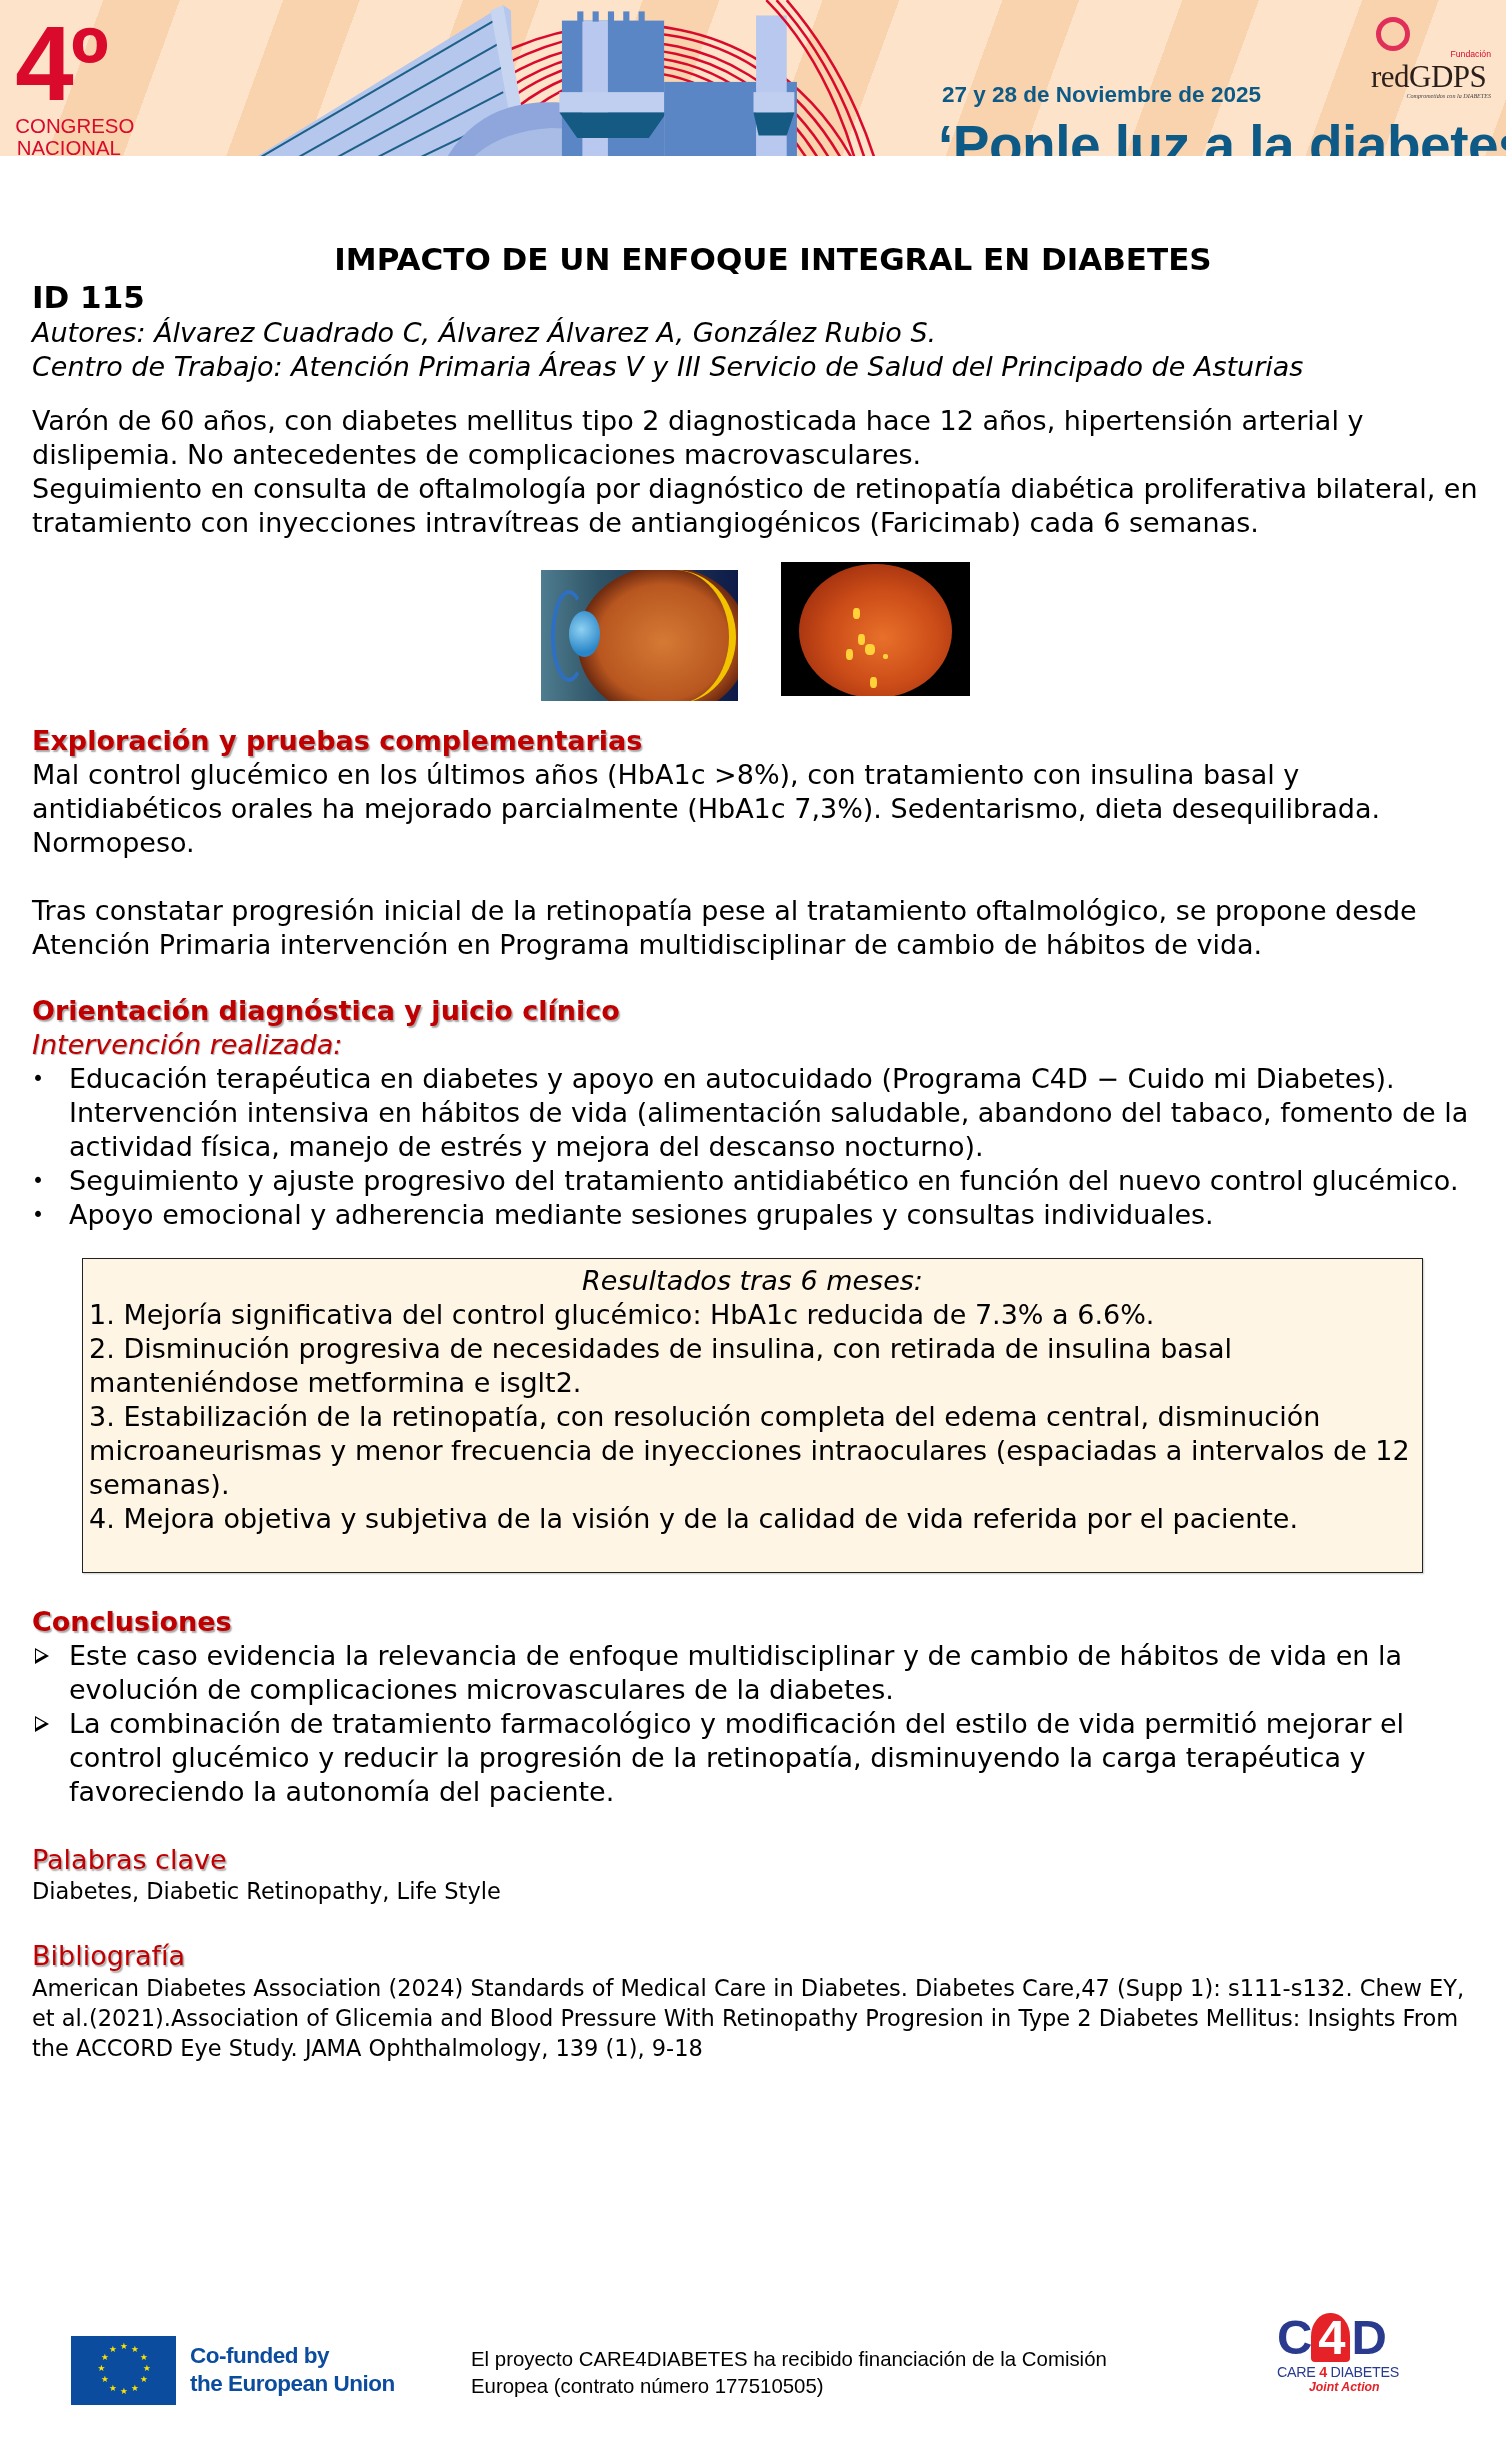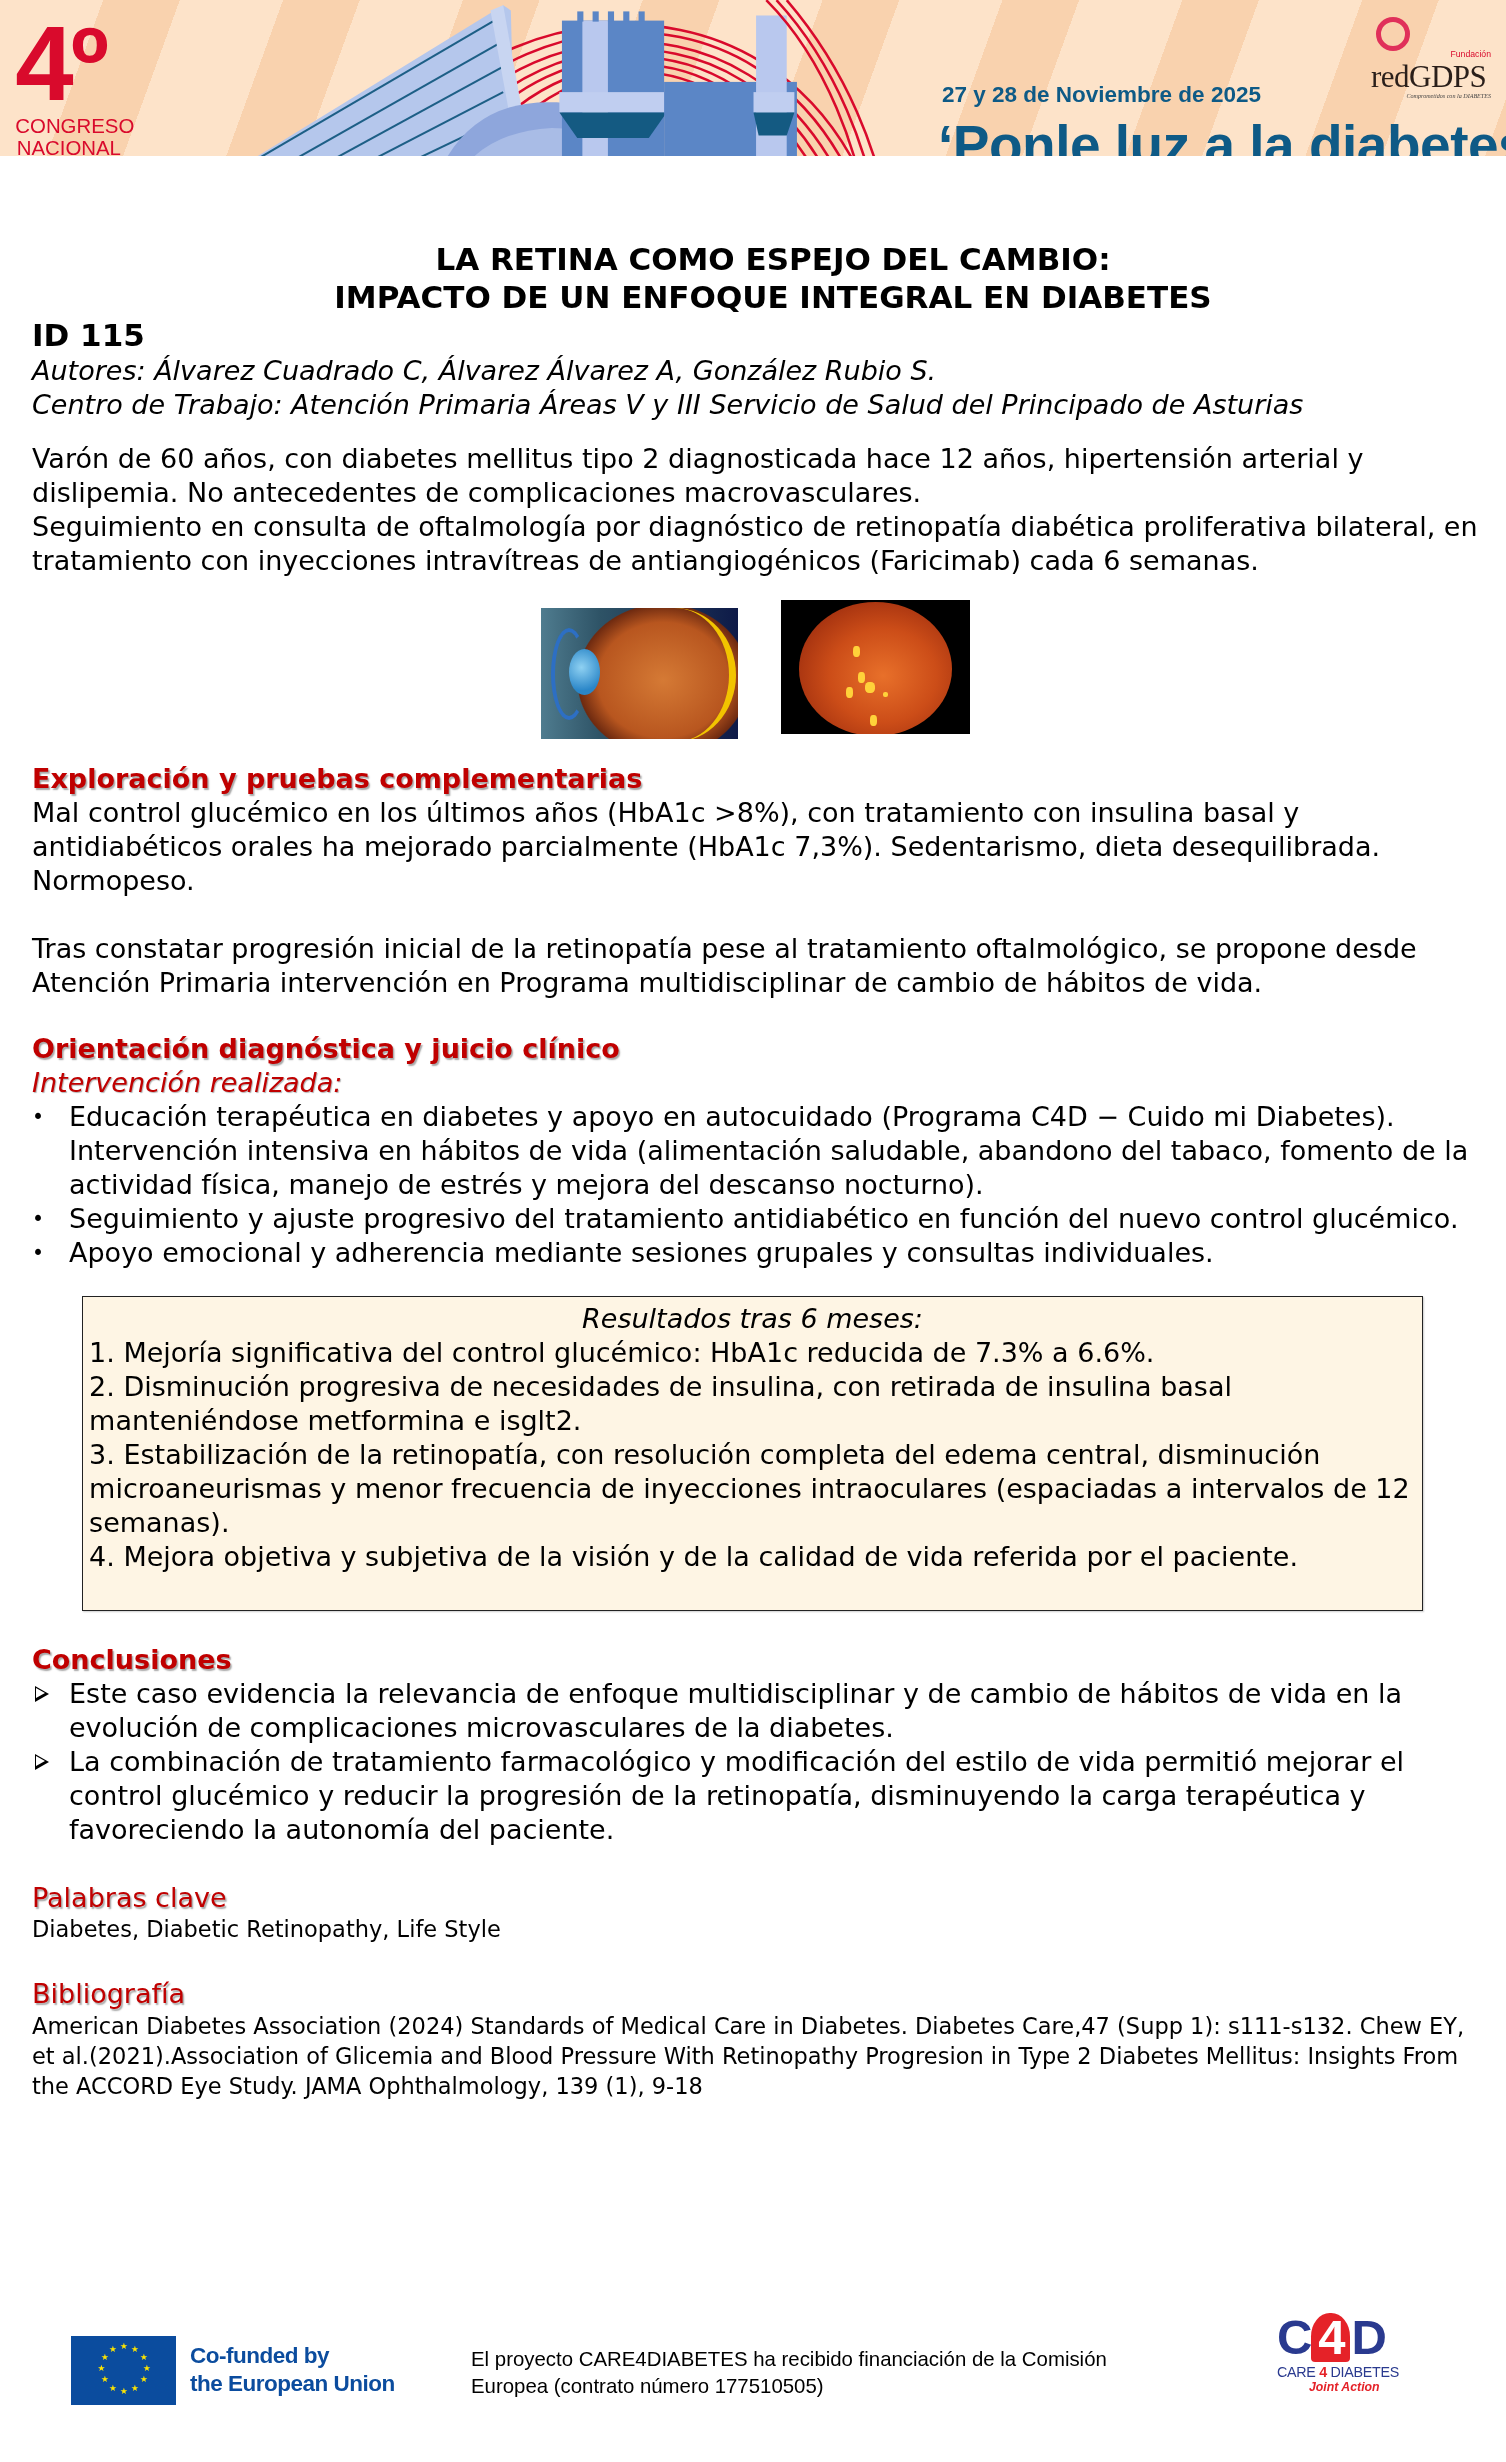--- a/index.html
+++ b/index.html
@@ -168,21 +168,20 @@
     <div class="tag">Comprometidos con la DIABETES</div>
   </div>
 
   <div class="fecha">27 y 28 de Noviembre de 2025</div>
   <div class="lema">‘Ponle luz a la diabetes’</div>
   <div class="palacio">Palacio de Congresos de Valencia</div>
 </div>
 
 <div class="content">
   <h1 class="title">
-    <div>LA RETINA COMO ESPEJO DEL CAMBIO:</div>
     <div>IMPACTO DE UN ENFOQUE INTEGRAL EN DIABETES</div>
   </h1>
   <div class="id">ID 115</div>
   <div class="meta">Autores: Álvarez Cuadrado C, Álvarez Álvarez A, González Rubio S.</div>
   <div class="meta">Centro de Trabajo: Atención Primaria Áreas V y III Servicio de Salud del Principado de Asturias</div>
 
   <section class="sec" style="margin-top:20.4px;">
     <p class="p">Varón de 60 años, con diabetes mellitus tipo 2 diagnosticada hace 12 años, hipertensión arterial y dislipemia. No antecedentes de complicaciones macrovasculares.</p>
     <p class="p">Seguimiento en consulta de oftalmología por diagnóstico de retinopatía diabética proliferativa bilateral, en tratamiento con inyecciones intravítreas de antiangiogénicos (Faricimab) cada 6 semanas.</p>
     <div class="images">

